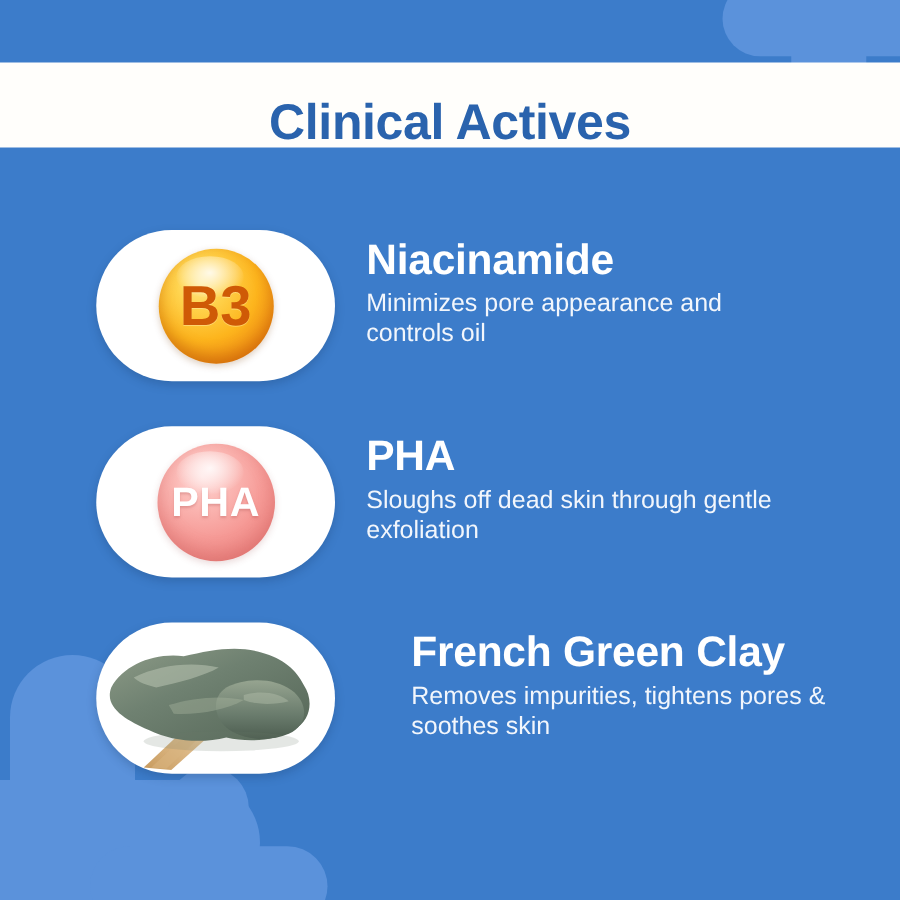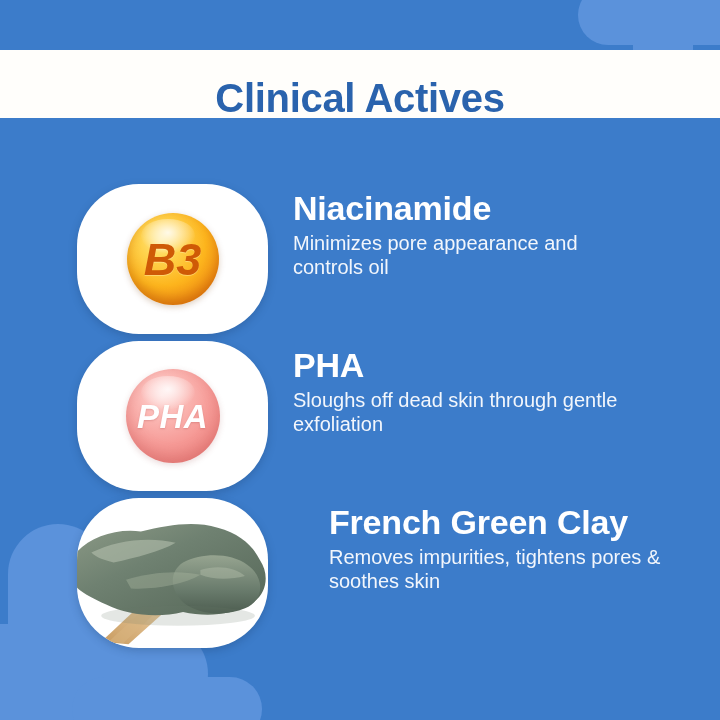--- a/index.html
+++ b/index.html
@@ -101,29 +101,28 @@
   }
   #row-0 { top: 184px; }
   #row-1 { top: 341px; }
   #row-2 { top: 498px; gap: 36px; }
 
   .icon-card {
     position: relative;
     flex: none;
     margin-left: 77px;
     width: 191px;
-    height: 150px;
+    height: 121px;
     background: #ffffff;
     border-radius: 62px;
     box-shadow: 0 3px 8px rgba(20,50,90,0.25);
     overflow: hidden;
     display: flex;
     align-items: center;
     justify-content: center;
-    font-style: italic;
   }
 
   .text-col {
     flex: 1;
     margin-left: 25px;
     padding-top: 6px;
   }
   .ing-name {
     color: #ffffff;
     font-size: 34px;

